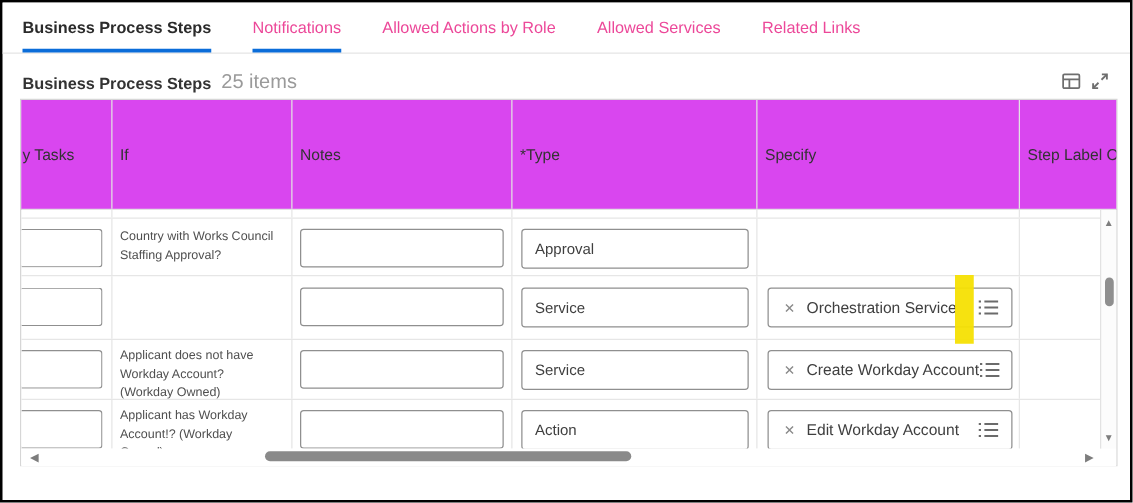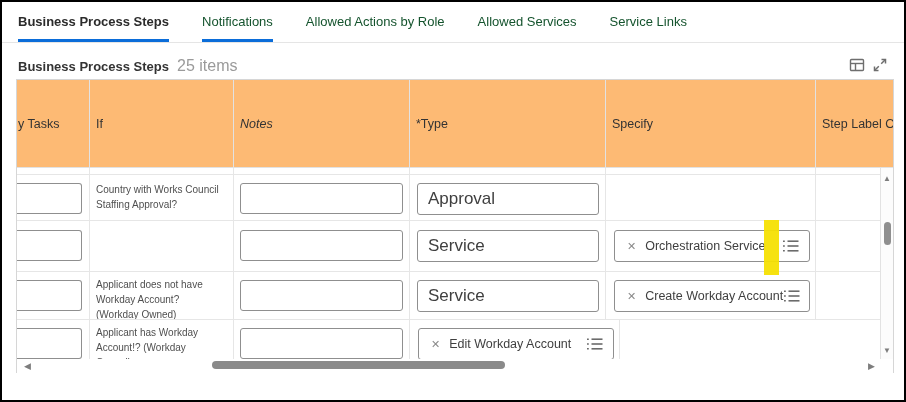--- a/index.html
+++ b/index.html
@@ -4,64 +4,64 @@
 <style>
   * { box-sizing: border-box; margin: 0; padding: 0; }
   body { background:#fff; font-family:"Liberation Sans", sans-serif; }
   .page { position:relative; width:906px; height:402px; background:#fff;
           border:2px solid #000; overflow:hidden; }
 
   
   .tabbar { position:absolute; top:0; left:0; right:0; height:41px;
             display:flex; align-items:stretch; gap:33px; padding-left:16px;
             border-bottom:1px solid #e5e5e5; background:#fff; }
-  .tab { display:flex; align-items:center; font-size:13px; color:#14532d;
+  .tab { display:flex; align-items:center; font-size:13px; color:#ec4899;
          border-bottom:3px solid transparent; padding-top:2px; cursor:pointer;
          white-space:nowrap; }
   .tab.selected { font-weight:bold; color:#2b2b2b; }
   .tab.underlined { border-bottom-color:#0b6dd9; }
 
   
   .panel-header { position:absolute; top:53px; left:16px; height:22px;
                   display:flex; align-items:center; }
   .panel-title { font-size:13px; font-weight:bold; color:#333; }
   .panel-count { font-size:16px; color:#9a9a9a; margin-left:8px; }
   .panel-icons { position:absolute; top:55px; right:16px; display:flex; gap:7px; }
   .icon-btn { width:16px; height:16px; display:flex; align-items:center;
               justify-content:center; cursor:pointer; }
 
   
   .grid { position:absolute; left:14px; top:77px; width:878px; height:294px;
           border:1px solid #d6d6d6; background:#fff; }
   .hdr-row { position:absolute; top:0; left:0; width:876px; height:88px;
-             display:flex; background:#fdba74; border-bottom:1px solid #e2e2e2; }
+             display:flex; background:#d946ef; border-bottom:1px solid #e2e2e2; }
   .hdr-cell { height:100%; border-right:1px solid #e2e2e2; display:flex;
               align-items:center; padding-left:6px; font-size:12.5px; color:#333;
               white-space:nowrap; overflow:hidden; }
   .hdr-cell:last-child { border-right:none; flex:1; }
-  .c1 { width:73px; } .c2 { width:144px; } .c3 { width:176px;font-style:italic; }
+  .c1 { width:73px; } .c2 { width:144px; } .c3 { width:176px; }
   .c4 { width:196px; } .c5 { width:210px;text-align:right; }
   .hdr-cell.c1 { padding-left:1px; }
 
   .body { position:absolute; top:88px; left:0; width:863px; height:191px;
           overflow:hidden; }
   .row { display:flex; width:863px; border-bottom:1px solid #e6e6e6; }
   .row.strip { height:7px; }
   .row.r1 { height:46px; } .row.r2 { height:51px; }
   .row.r3 { height:48px; } .row.r4 { height:39px; border-bottom:none; }
   .cell { height:100%; border-right:1px solid #e6e6e6; overflow:hidden; }
   .cell:last-child { border-right:none; flex:1; }
   .if-text { font-size:10px; line-height:15px; color:#4f4f4f;
              padding:7px 10px 0 6px; }
   .input-box { background:#fff; border:1px solid #8f8f8f; border-radius:3px;
                height:31px; }
   .cut-left { border-left:none; border-radius:0 3px 3px 0; width:65px; }
   .notes-inp { width:163px; margin-left:6px; }
   .type-inp { width:182px; margin-left:7px; height:32px; display:flex;
-              align-items:center; padding-left:10px; font-size:17px; color:#3f3f3f; }
+              align-items:center; padding-left:10px; font-size:12px; color:#3f3f3f; }
   .mt-r1 { margin-top:8px; } .mt-r2 { margin-top:9px; }
   .mt-r3 { margin-top:8px; } .mt-r4 { margin-top:8px; }
 
   .pill { width:196px; height:32px; margin-left:8px; background:#fff;
           border:1px solid #8f8f8f; border-radius:3px; display:flex;
           align-items:center; padding:0 9px 0 12px; }
   .pill-x { font-size:11px; color:#8a8a8a; cursor:pointer; }
   .pill-label { font-size:12.5px; color:#3f3f3f; margin-left:9px;
                 white-space:nowrap; }
   .pill-menu { margin-left:auto; cursor:pointer; display:flex; align-items:center; }
@@ -88,21 +88,21 @@
 </head>
 <body>
 
 <div class="page">
 
   <div class="tabbar">
     <div class="tab selected underlined">Business Process Steps</div>
     <div class="tab underlined">Notifications</div>
     <div class="tab">Allowed Actions by Role</div>
     <div class="tab">Allowed Services</div>
-    <div class="tab">Service Links</div>
+    <div class="tab">Related Links</div>
   </div>
 
   <div class="panel-header">
     <span class="panel-title">Business Process Steps</span>
     <span class="panel-count">25 items</span>
   </div>
   <div class="panel-icons">
     <span class="icon-btn">
       <svg width="16" height="16" viewBox="0 0 16 16" fill="none" stroke="#6e6e6e" stroke-width="1.4">
         <rect x="1.5" y="2.5" width="13" height="11" rx="1"></rect>
@@ -226,20 +226,23 @@
       <div class="row r4">
         <div class="cell c1">
             <div class="input-box cut-left mt-r4"></div>
           </div>
         <div class="cell c2">
             <div class="if-text" style="padding-top:5px">Applicant has Workday Account!? (Workday Owned)</div>
           </div>
         <div class="cell c3">
             <div class="input-box notes-inp mt-r4"></div>
           </div>
+        <div class="cell c4">
+            <div class="input-box type-inp mt-r4">Action</div>
+          </div>
         <div class="cell c5">
           <div class="pill mt-r4">
             <span class="pill-x">✕</span>
             <span class="pill-label">Edit Workday Account</span>
             <span class="pill-menu">
               <svg width="18" height="14" viewBox="0 0 18 14" stroke="#6b6b6b" stroke-width="1.6">
                 <line x1="1" y1="2.2" x2="2.8" y2="2.2"></line>
                   <line x1="5.5" y1="2.2" x2="16.5" y2="2.2"></line>
                 <line x1="1" y1="7" x2="2.8" y2="7"></line>
                   <line x1="5.5" y1="7" x2="16.5" y2="7"></line>

